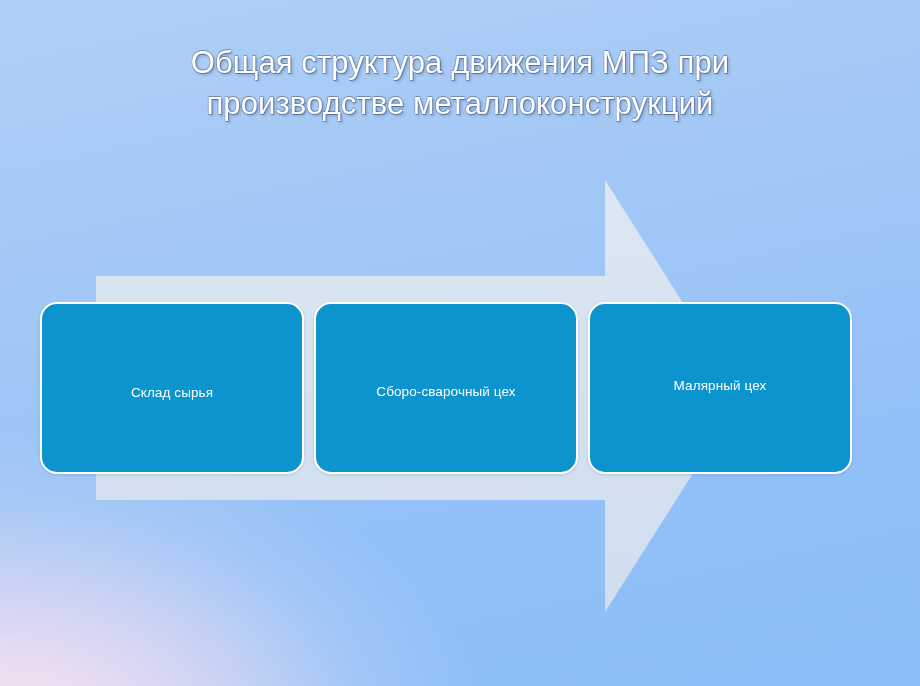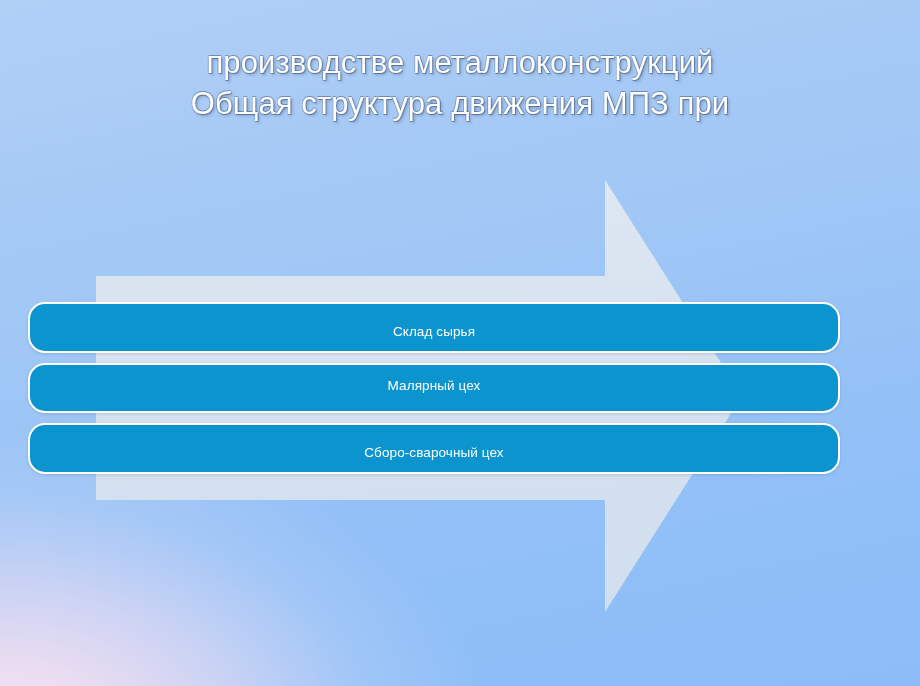--- a/index.html
+++ b/index.html
@@ -52,26 +52,25 @@
     left: 0;
     top: 0;
     width: 920px;
     height: 686px;
     pointer-events: none;
   }
 
   
   .boxes {
     position: absolute;
-    left: 28px;
+    left: 40px;
     top: 302px;
     width: 812px;
     height: 172px;
     display: flex;
-    flex-direction: column;
     align-items: stretch;
     gap: 10px;
   }
   .pbox {
     position: relative;
     flex: 1 1 0;
     border-radius: 17px;
     background: #0b94ce;
     border: 2.5px solid #ffffff;
     box-sizing: border-box;
@@ -109,35 +108,35 @@
           <stop offset="0%" stop-color="#e3eaf3"></stop>
           <stop offset="45%" stop-color="#dbe4ef"></stop>
           <stop offset="100%" stop-color="#d6e1ee"></stop>
         </linearGradient>
       </defs>
       <polygon points="96,276 605,276 605,180 742,396 605,612 605,500 96,500" fill="url(#arrowGrad)" opacity="0.92"></polygon>
     </svg>
   </div>
 
   <div class="title">
+    <span class="title-line">Общая структура движения МПЗ при</span>
     <span class="title-line">производстве металлоконструкций</span>
-    <span class="title-line">Общая структура движения МПЗ при</span>
   </div>
 
   <div class="boxes">
 
     <div class="pbox v1">
       <span class="pbox-label">Склад сырья</span>
     </div>
 
 
+    <div class="pbox v3">
+      <span class="pbox-label">Сборо-сварочный цех</span>
+    </div>
+
     <div class="pbox v4">
       <span class="pbox-label">Малярный цех</span>
-    </div>
-
-    <div class="pbox v3">
-      <span class="pbox-label">Сборо-сварочный цех</span>
     </div>
 
 
   </div>
 
 </div>
 
 </body></html>

